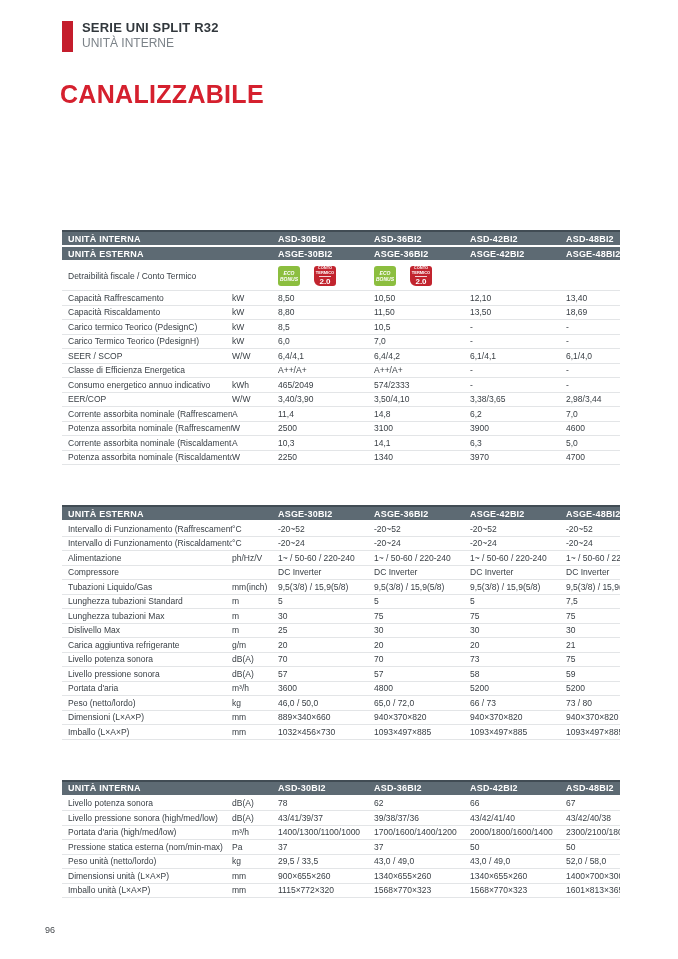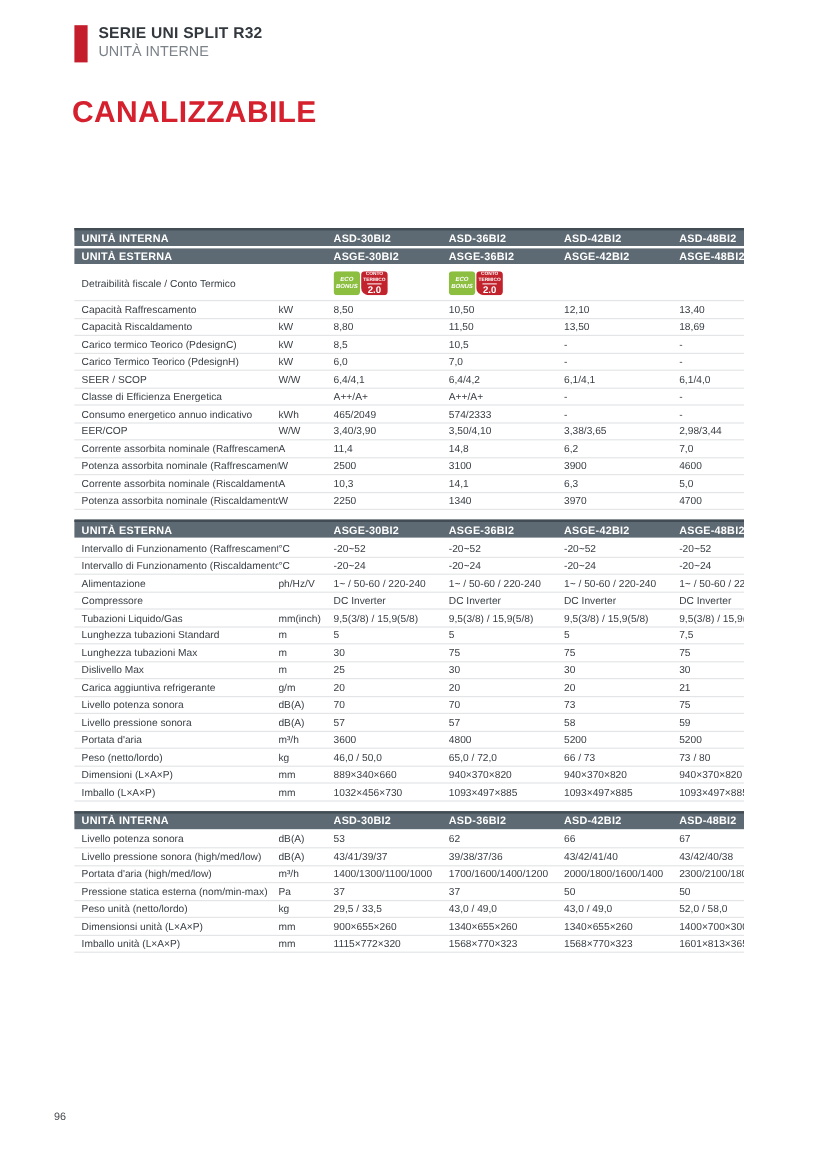--- a/index.html
+++ b/index.html
@@ -9,31 +9,31 @@
   
   .doc-header { position:absolute; top:21px; left:62px; display:flex; gap:9px; }
   .accent-bar { width:11px; height:31px; background:#c41d2c; }
   .series-title { font-size:13px; font-weight:bold; color:#32383d; letter-spacing:0.2px; line-height:1.15; }
   .series-subtitle { font-size:12px; color:#7b8288; margin-top:1px; line-height:1.15; }
 
   .section-title { position:absolute; top:80px; left:60px; margin:0; font-size:25px; font-weight:bold; color:#d5202e; letter-spacing:0.3px; }
 
   
   .tables { position:absolute; top:190px; left:62px; width:558px; }
-  .spec-table { margin-bottom:8px; }
+  .spec-table { margin-bottom:8px;margin-top:40px; }
   .grid-row { display:grid; grid-template-columns:170px 46px 96px 96px 96px 1fr; align-items:center; }
   .th-row { background:#5d6a73; color:#ffffff; font-weight:bold; font-size:9px; height:13px; margin-bottom:2px; letter-spacing:0.2px; }
   .th-first { border-top:2px solid #414c54; }
   .th-label { padding-left:6px; white-space:nowrap; overflow:hidden; }
   .th-model { white-space:nowrap; overflow:hidden; }
   .t-row { border-bottom:1px solid #e3e5e7; height:13.5px; font-size:8.5px; color:#3a4046; }
   .t-label { padding-left:6px; white-space:nowrap; overflow:hidden; }
   .t-unit, .t-val { white-space:nowrap; overflow:hidden; }
   .badge-row { height:28px; }
-  .badge-pair { display:flex; gap:1px; align-items:center; }
+  .badge-pair { display:flex; gap:14px; align-items:center; }
   .badge-eco { width:22px; height:20px; background:#8cbe3f; border-radius:3px; color:#fff;
                display:flex; flex-direction:column; align-items:center; justify-content:center;
                font-size:5px; font-weight:bold; font-style:italic; line-height:1.2; }
   .badge-conto { width:22px; height:20px; background:#c2242e; border-radius:3px 3px 3px 6px; color:#fff;
                  display:flex; flex-direction:column; align-items:center; justify-content:center;
                  font-size:4px; font-weight:bold; line-height:1.1; }
   .badge-conto .big { font-size:8px; line-height:1; margin-top:1px; border-top:1px solid rgba(255,255,255,.8); padding-top:1px; }
 
   .page-footer { position:absolute; left:45px; top:925px; font-size:9px; color:#45494d; }
 </style>
@@ -334,21 +334,21 @@
           <div class="th-label">UNITÀ INTERNA</div>
           <div class="th-unit"></div>
           <div class="th-model">ASD-30BI2</div>
           <div class="th-model">ASD-36BI2</div>
           <div class="th-model">ASD-42BI2</div>
           <div class="th-model">ASD-48BI2</div>
         </div>
         <div class="grid-row t-row">
           <div class="t-label">Livello potenza sonora</div>
           <div class="t-unit">dB(A)</div>
-          <div class="t-val">53</div>
+          <div class="t-val">78</div>
           <div class="t-val">62</div>
           <div class="t-val">66</div>
           <div class="t-val">67</div>
         </div>
         <div class="grid-row t-row">
           <div class="t-label">Livello pressione sonora (high/med/low)</div>
           <div class="t-unit">dB(A)</div>
           <div class="t-val">43/41/39/37</div>
           <div class="t-val">39/38/37/36</div>
           <div class="t-val">43/42/41/40</div>

